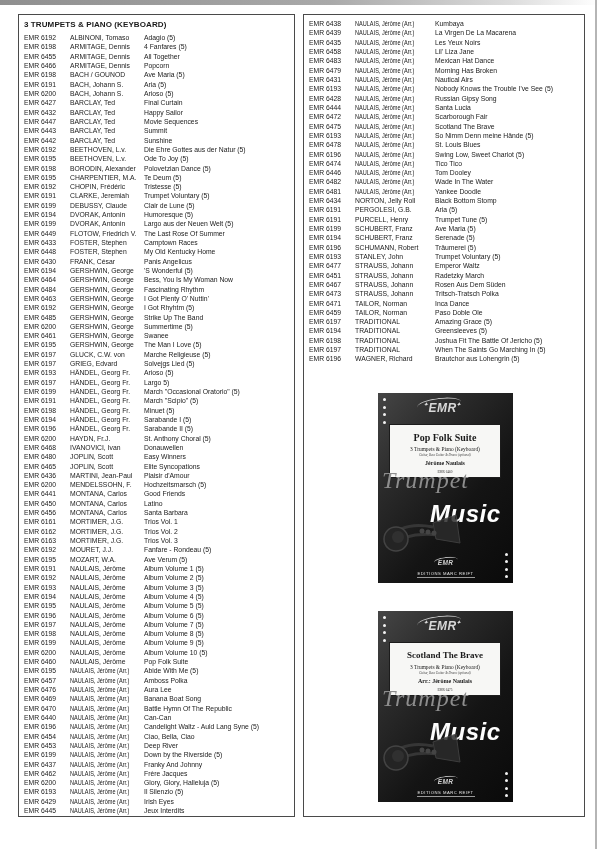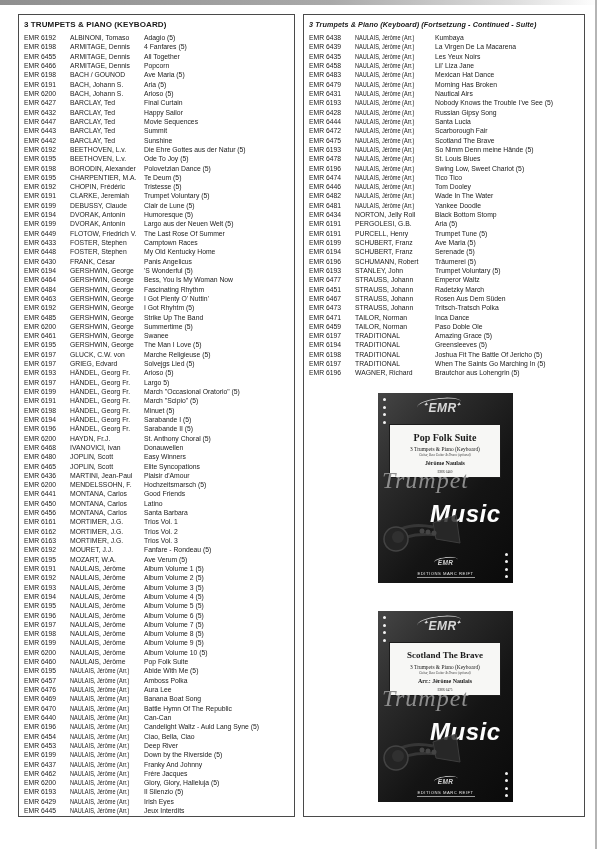--- a/index.html
+++ b/index.html
@@ -489,21 +489,20 @@
           <span class="emr">EMR 6445</span>
           <span class="composer cond">NAULAIS, Jérôme (Arr.)</span>
           <span class="title">Jeux Interdits</span>
         </div>
       </div>
   </div>
 </div>
 
 <div class="panel panel-right">
   <div class="panel-inner">
-    <div class="list-header it">3 Trumpets &amp; Piano (Keyboard) (Fortsetzung - Continued - Suite)</div>
     <div class="rows" id="right-rows">
         <div class="row">
           <span class="emr">EMR 6438</span>
           <span class="composer cond">NAULAIS, Jérôme (Arr.)</span>
           <span class="title">Kumbaya</span>
         </div>
         <div class="row">
           <span class="emr">EMR 6439</span>
           <span class="composer cond">NAULAIS, Jérôme (Arr.)</span>
           <span class="title">La Virgen De La Macarena</span>

